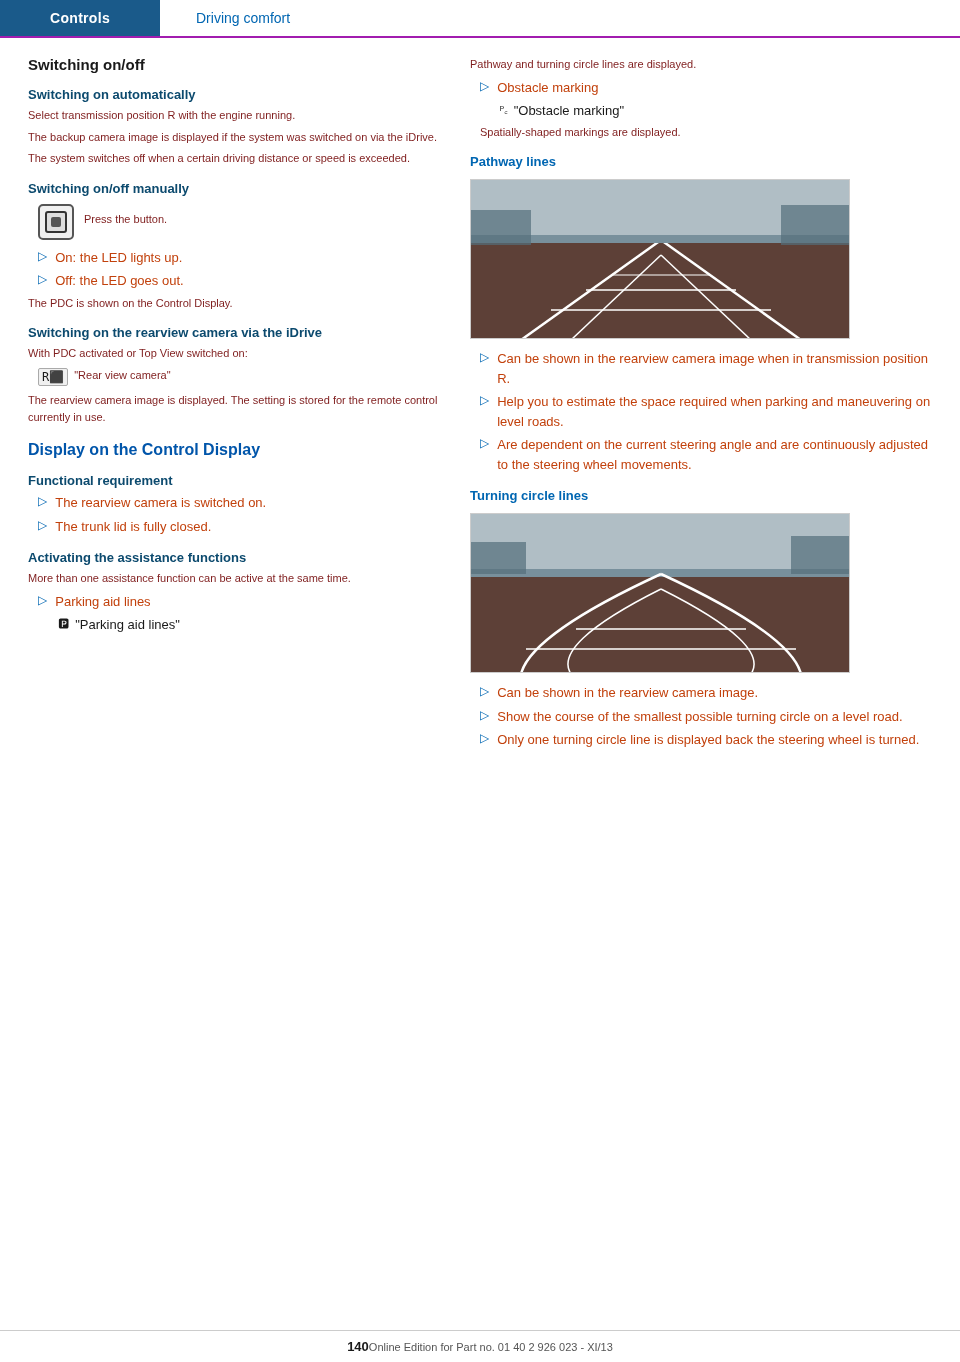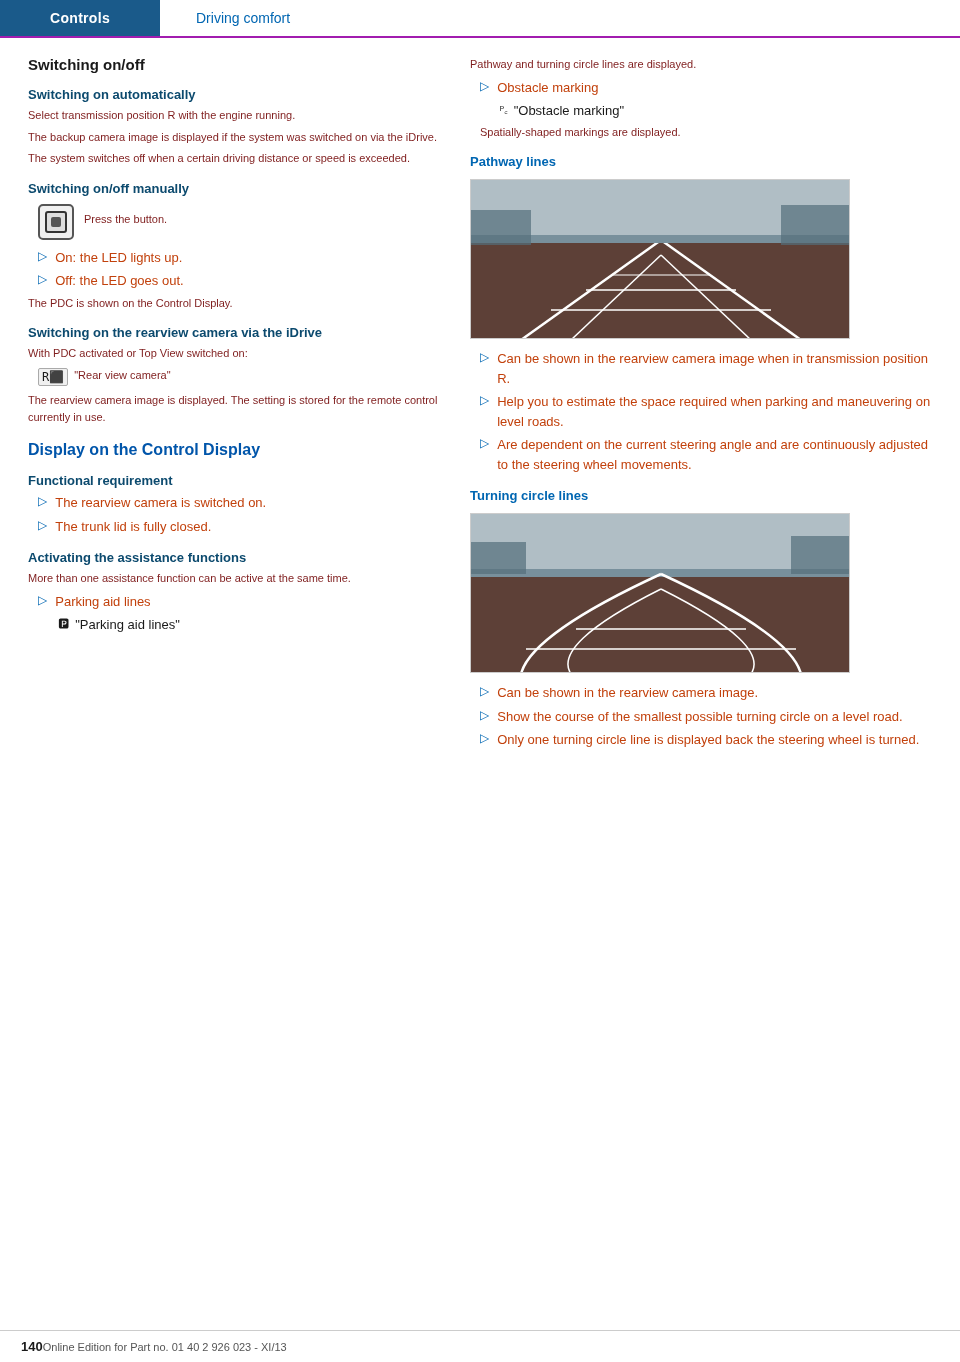--- a/index.html
+++ b/index.html
@@ -180,21 +180,21 @@
     }
 
     
     .footer {
       position: absolute;
       bottom: 0;
       left: 0;
       right: 0;
       display: flex;
       align-items: center;
-      justify-content: flex-start;
+      justify-content: center;
       padding: 8px 21px;
       border-top: 1px solid #ccc;
     }
     .footer-page {
       font-size: 13px;
       font-weight: bold;
       color: #1a1a1a;
     }
     .footer-info {
       font-size: 11px;

